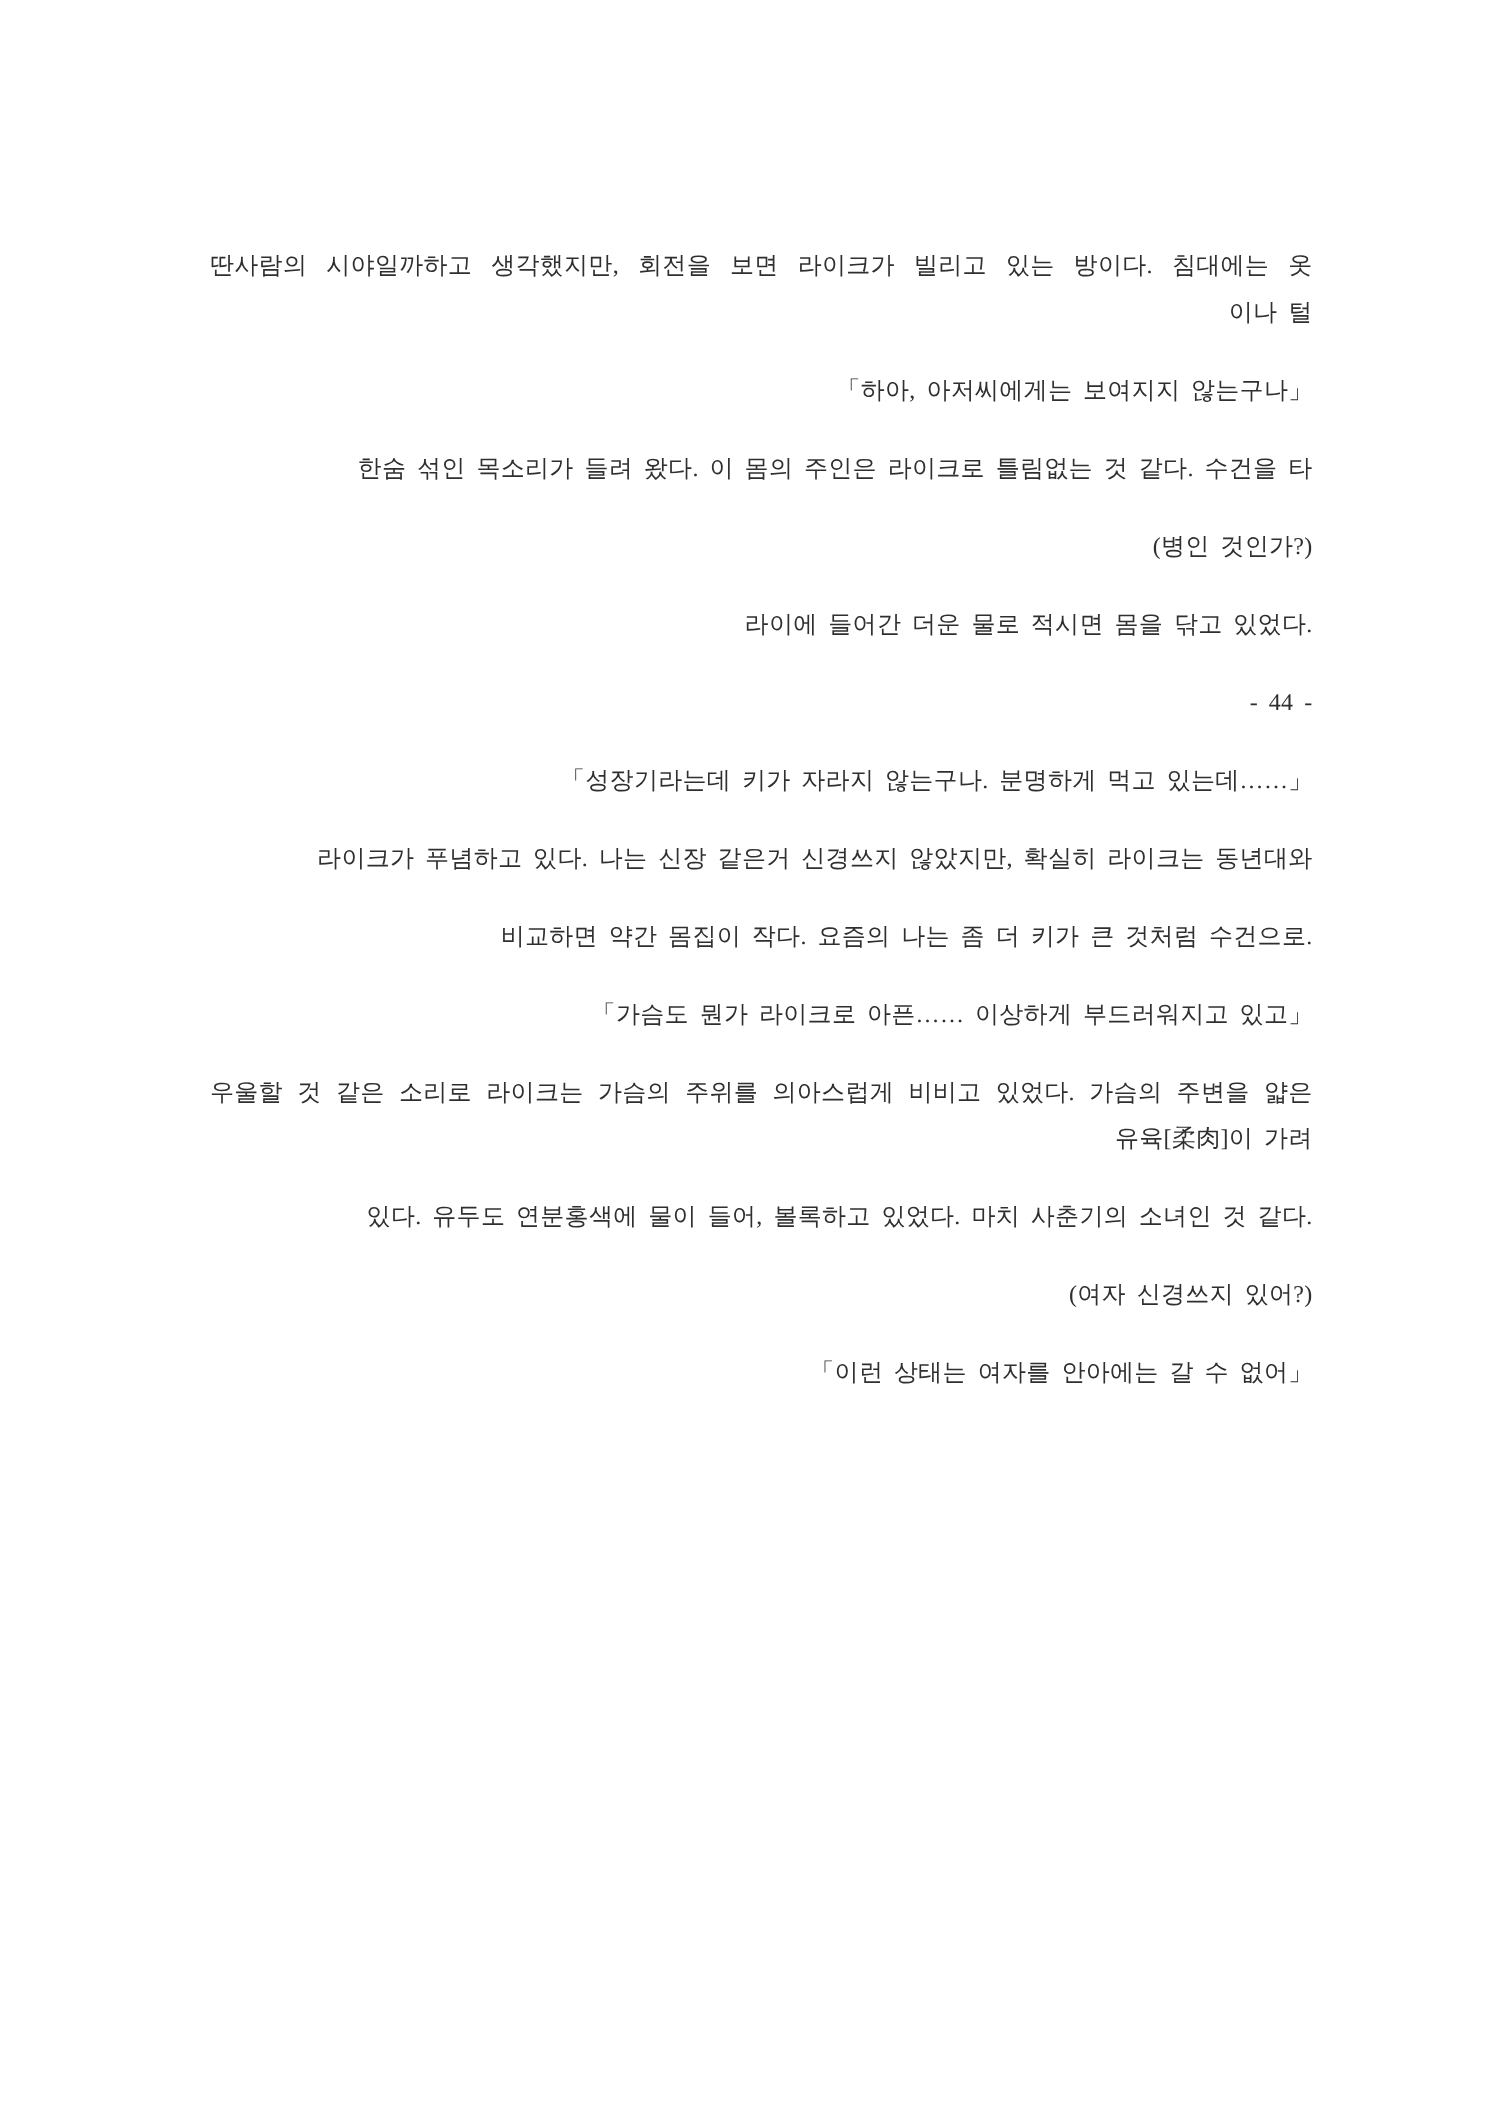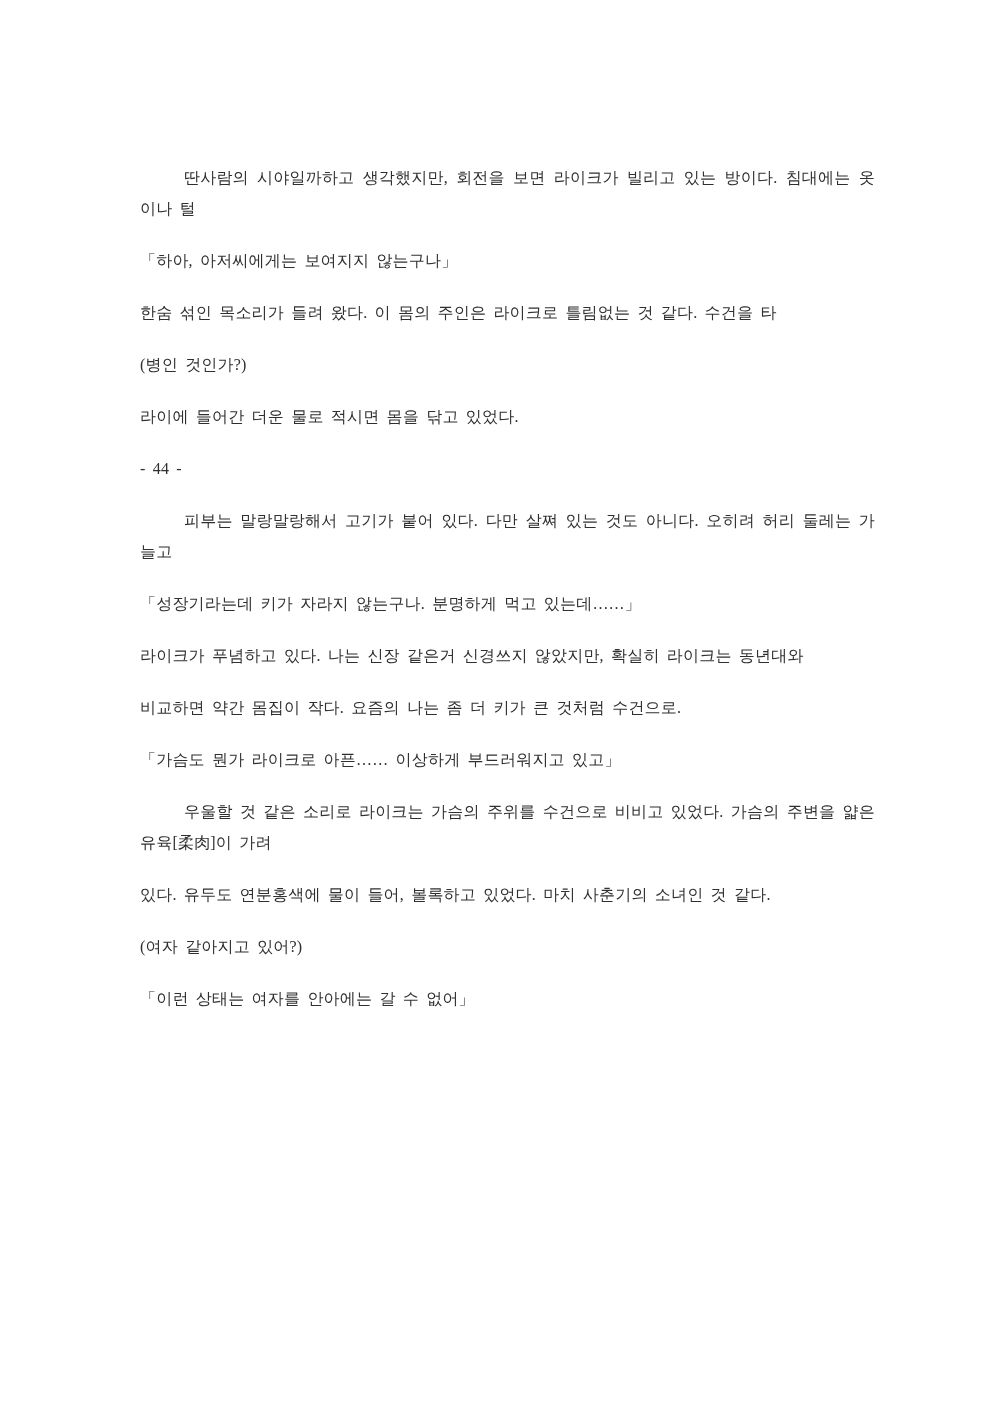--- a/index.html
+++ b/index.html
@@ -30,27 +30,27 @@
     letter-spacing: 0.2px;
     word-spacing: 3px;
   }
   .para {
     margin: 0 0 21px 0;
     padding: 0;
   }
   .line {
     display: block;
     white-space: nowrap;
+    text-align: right;
   }
   
   .line.full {
     white-space: normal;
     text-align: justify;
     text-align-last: justify;
-    margin-left: 44px;
   }
 </style>
 </head>
 <body>
 
 <div class="page">
   <main class="doc">
       <p class="para body">
         <span class="line full">딴사람의 시야일까하고 생각했지만, 회전을 보면 라이크가 빌리고 있는 방이다. 침대에는 옷</span>
         <span class="line">이나 털</span>
@@ -63,43 +63,39 @@
       </p>
       <p class="para thought">
         <span class="line">(병인 것인가?)</span>
       </p>
       <p class="para body">
         <span class="line">라이에 들어간 더운 물로 적시면 몸을 닦고 있었다.</span>
       </p>
       <p class="para page-marker">
         <span class="line">- 44 -</span>
       </p>
-      <p class="para body">
-        <span class="line full">피부는 말랑말랑해서 고기가 붙어 있다. 다만 살쪄 있는 것도 아니다. 오히려 허리 둘레는 가</span>
-        <span class="line">늘고</span>
-      </p>
       <p class="para quote">
         <span class="line">「성장기라는데 키가 자라지 않는구나. 분명하게 먹고 있는데……」</span>
       </p>
       <p class="para body">
         <span class="line">라이크가 푸념하고 있다. 나는 신장 같은거 신경쓰지 않았지만, 확실히 라이크는 동년대와</span>
       </p>
       <p class="para body">
         <span class="line">비교하면 약간 몸집이 작다. 요즘의 나는 좀 더 키가 큰 것처럼 수건으로.</span>
       </p>
       <p class="para quote">
         <span class="line">「가슴도 뭔가 라이크로 아픈…… 이상하게 부드러워지고 있고」</span>
       </p>
       <p class="para body">
-        <span class="line full">우울할 것 같은 소리로 라이크는 가슴의 주위를 수건으로 비비고 있었다. 가슴의 주변을 얇은</span>
+        <span class="line full">우울할 것 같은 소리로 라이크는 가슴의 주위를 의아스럽게 비비고 있었다. 가슴의 주변을 얇은</span>
         <span class="line">유육[柔肉]이 가려</span>
       </p>
       <p class="para body">
         <span class="line">있다. 유두도 연분홍색에 물이 들어, 볼록하고 있었다. 마치 사춘기의 소녀인 것 같다.</span>
       </p>
       <p class="para thought">
-        <span class="line">(여자 같아지고 있어?)</span>
+        <span class="line">(여자 신경쓰지 있어?)</span>
       </p>
       <p class="para quote">
         <span class="line">「이런 상태는 여자를 안아에는 갈 수 없어」</span>
       </p>
     </main>
 </div>
 
 </body></html>

